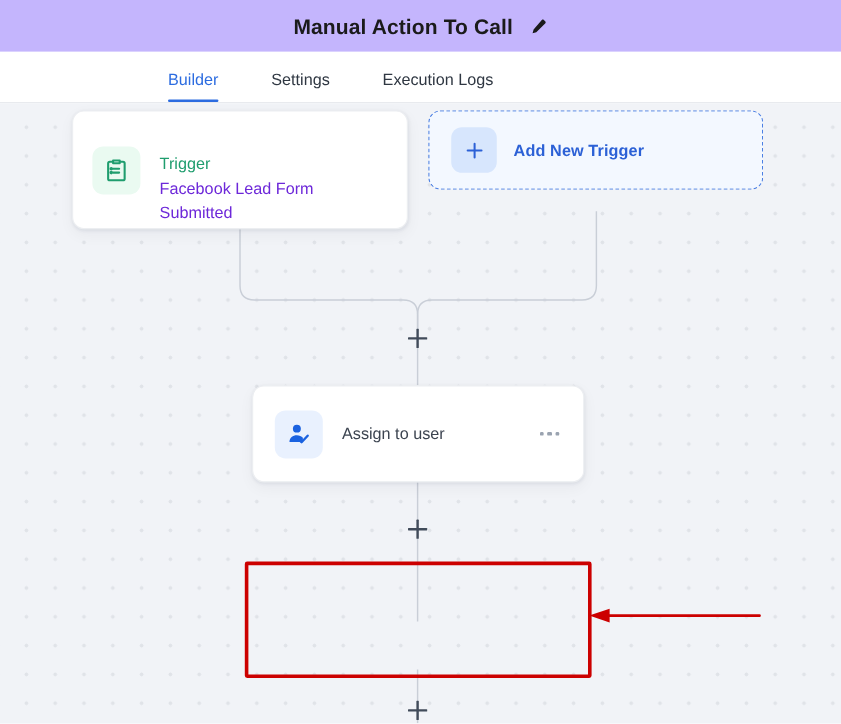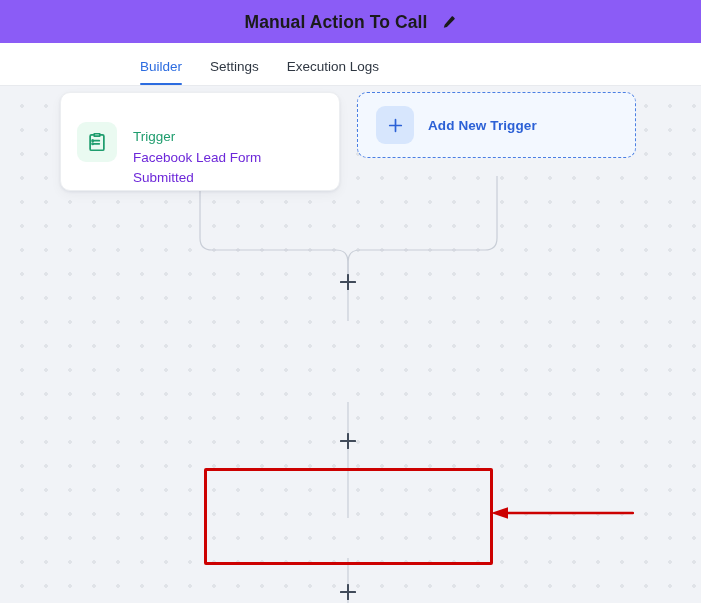--- a/index.html
+++ b/index.html
@@ -23,21 +23,21 @@
     height: 603px;
     overflow: hidden;
   }
 
   
   .header {
     position: absolute;
     left: 0; top: 0;
     width: 701px;
     height: 46px;
-    background: #8b5cf6;
+    background: #c4b5fd;
     display: flex;
     align-items: center;
     justify-content: center;
     border-bottom: 1px solid #edeef1;
   }
   .header-inner {
     display: flex;
     align-items: center;
     gap: 14px;
   }
@@ -59,21 +59,21 @@
   .tabbar {
     position: absolute;
     left: 0; top: 43px;
     width: 701px;
     height: 43px;
     background: #ffffff;
     border-bottom: 1px solid #e8eaee;
     display: flex;
     align-items: flex-end;
     padding-left: 140px;
-    gap: 28px;
+    gap: 44px;
   }
   .tab {
     position: relative;
     font-size: 13.5px;
     color: #2f3742;
     padding-bottom: 11px;
     cursor: pointer;
     white-space: nowrap;
   }
   .tab.active {
@@ -299,20 +299,37 @@
       <div class="add-trigger-icon">
         <svg width="17" height="17" viewBox="0 0 20 20">
           <path d="M10 3.2v13.6M3.2 10h13.6" stroke="#2c61d6" stroke-width="2" stroke-linecap="round"></path>
         </svg>
       </div>
       <div class="add-trigger-label">Add New Trigger</div>
     </div>
 
     <div class="plus-node" style="left:348px; top:196px;"></div>
 
+    <div class="node node-action node-assign">
+      <div class="node-icon icon-blue">
+        <svg width="24" height="24" viewBox="0 0 24 24">
+          <circle cx="10.4" cy="7.2" r="3.3" fill="#1a62e0"></circle>
+          <path d="M4.2 18.4c0-3.4 2.8-5.6 6.2-5.6 2 0 3.8.75 5 2v3.6H4.2z" fill="#1a62e0"></path>
+          <path d="M11.6 15.6l2.7 2.9 5.1-5.4" fill="none" stroke="#1a62e0" stroke-width="2" stroke-linecap="round" stroke-linejoin="round"></path>
+        </svg>
+      </div>
+      <div class="node-body">
+        <div class="action-label">Assign to user</div>
+      </div>
+      <div class="dots-menu">
+        <i></i>
+          <i></i>
+          <i></i>
+      </div>
+    </div>
 
     <div class="plus-node" style="left:348px; top:355px;"></div>
 
 
     <div class="plus-node" style="left:348px; top:506px;"></div>
 
     <div class="annot-rect"></div>
     <svg class="annot-arrow" viewBox="0 0 145 18">
       <path d="M144 9 L14 9" stroke="#cc0000" stroke-width="2.4" stroke-linecap="round"></path>
       <path d="M2 9 L19 3.2 L19 14.8 Z" fill="#cc0000"></path>

